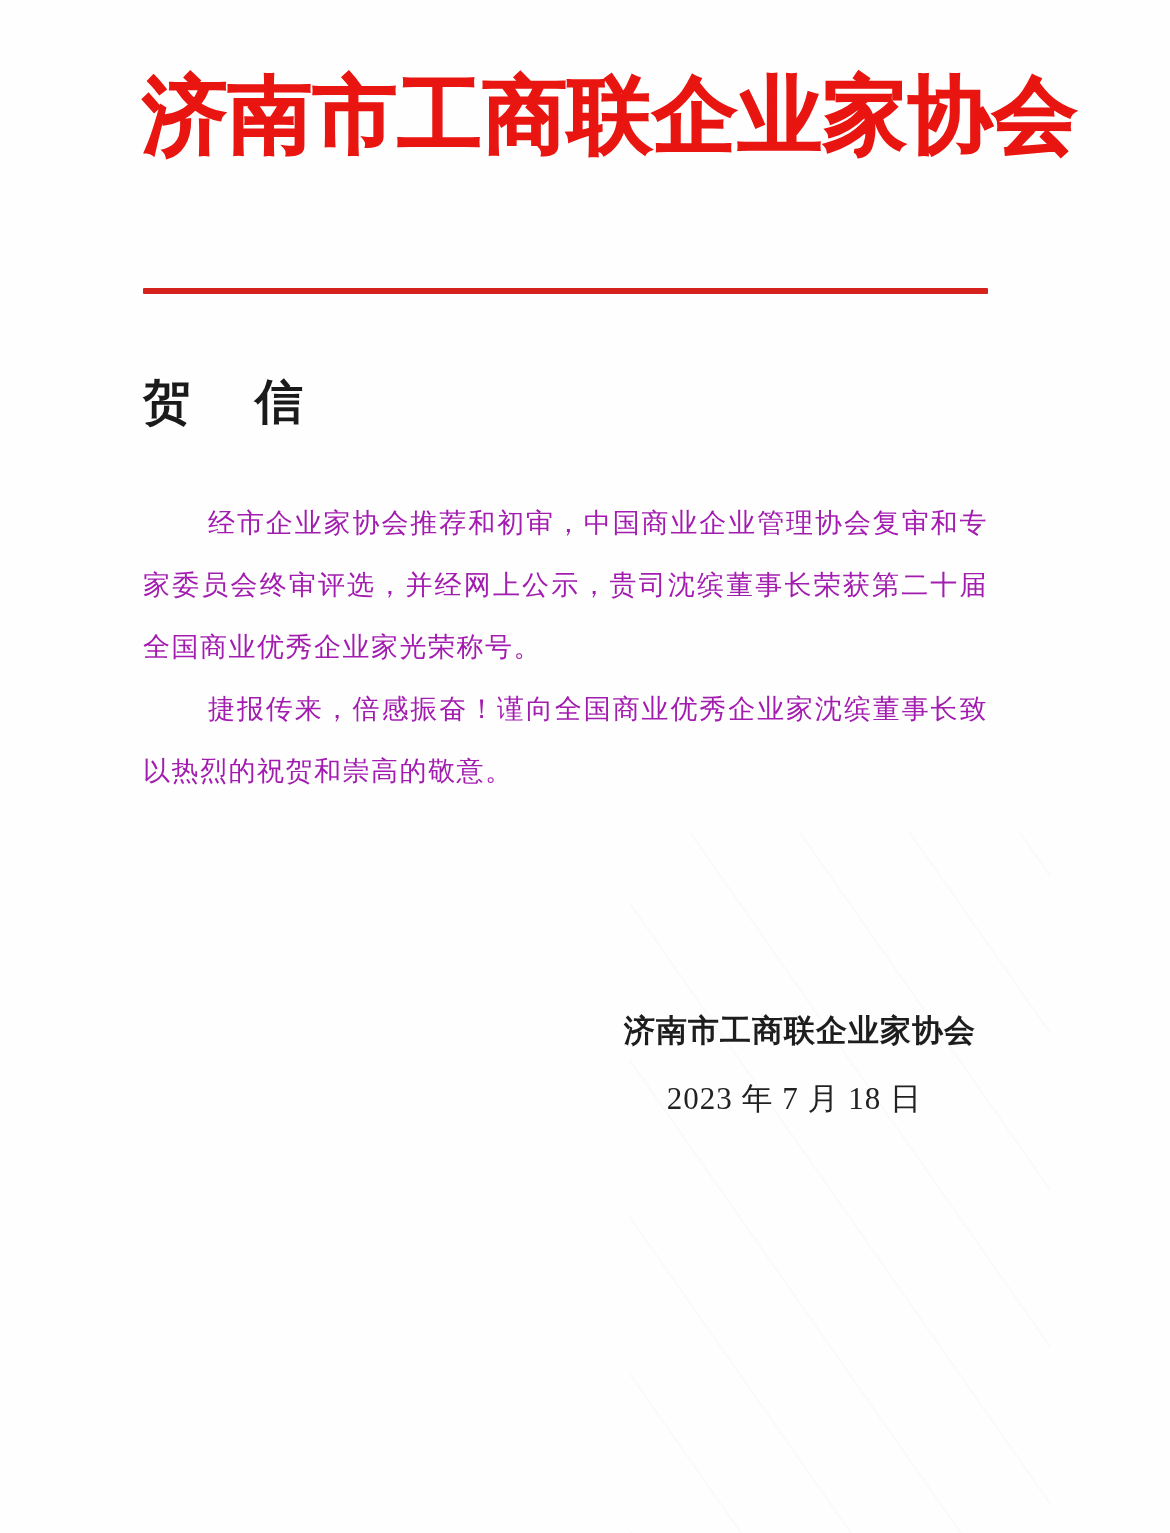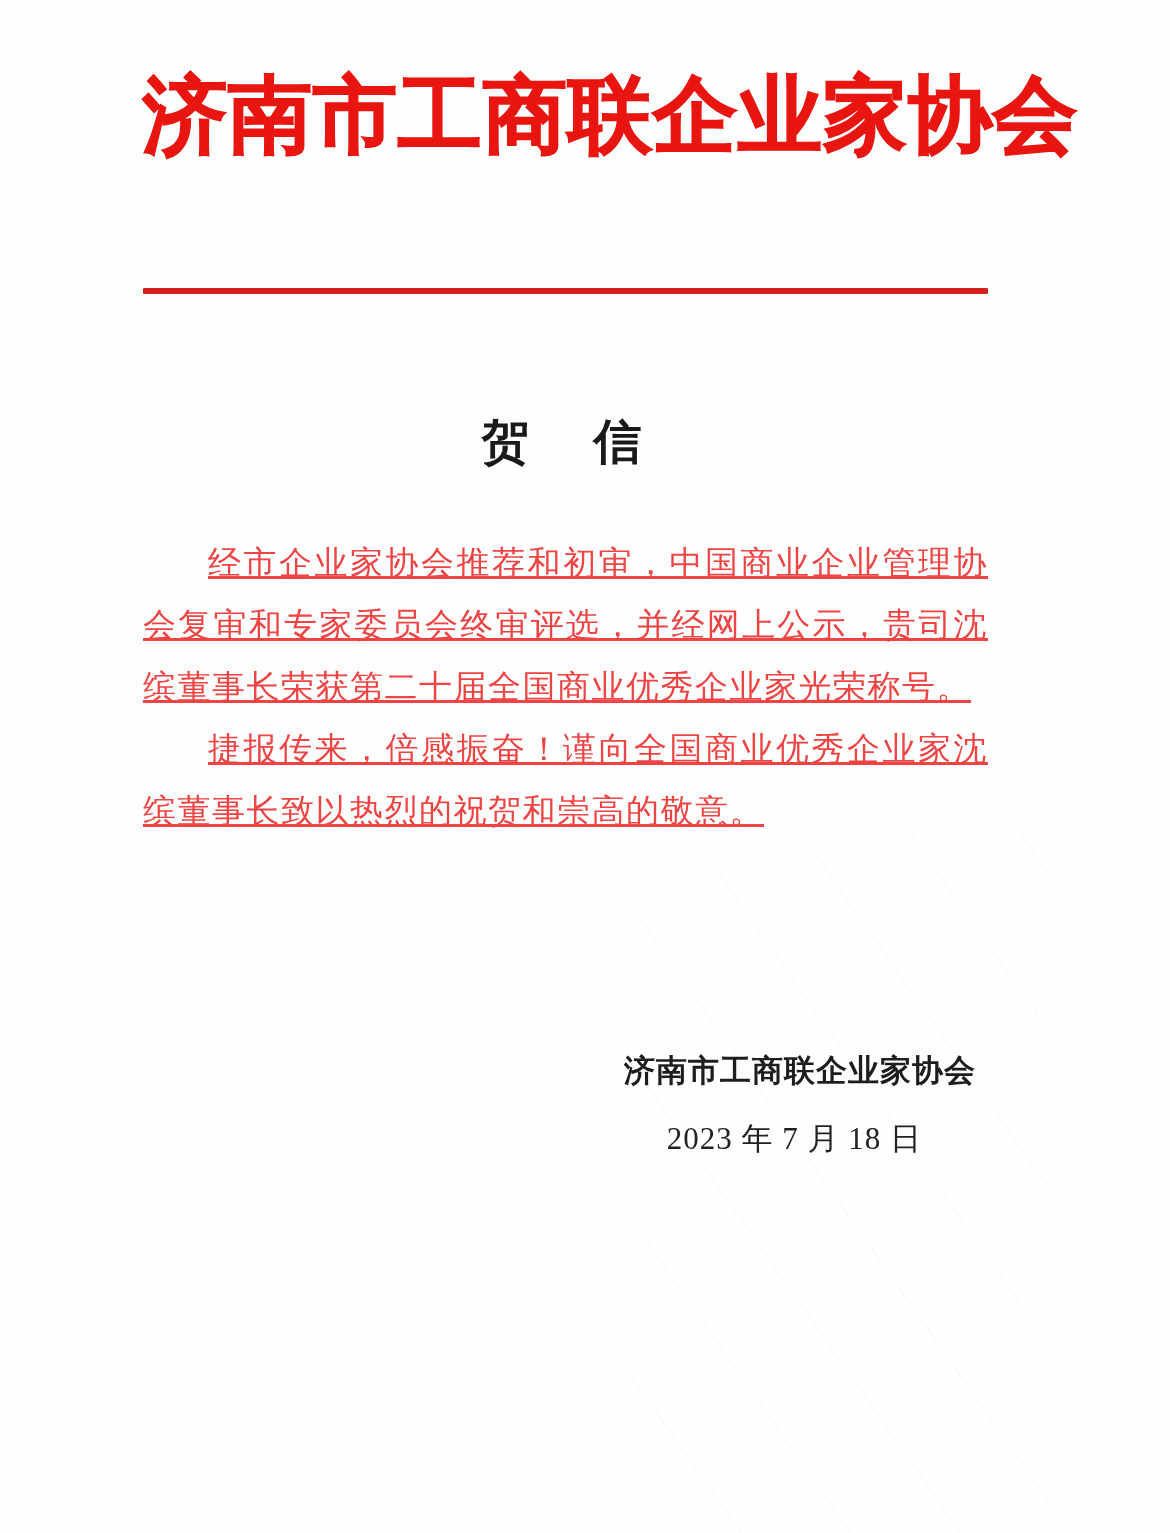--- a/index.html
+++ b/index.html
@@ -47,47 +47,45 @@
   }
 
   .divider {
     margin-top: 120px;
     height: 6px;
     background: #d5221c;
     border-radius: 1px;
   }
 
   .letter-title {
-    margin-top: 120px;
+    margin-top: 80px;
     font-size: 48px;
     line-height: 56px;
     font-weight: bold;
-    text-align: center;
     letter-spacing: 8px;
     color: #1a1a1a;
   }
 
   .addressee {
     margin-top: 100px;
     font-size: 31px;
     line-height: 62px;
     font-weight: bold;
     letter-spacing: 2px;
     color: #1d1d1d;
   }
 
   .body-paragraph {
-    font-size: 33px;
+    font-size: 27px;
     line-height: 62px;
     letter-spacing: 1.5px;
     text-indent: 65px;
     text-align: justify;
     text-justify: inter-character;
-    color: #ef4444;
-    text-decoration: underline;
+    color: #a21caf;
   }
 
   .body-paragraph.first {
     margin-top: 62px;
   }
 
   .closing-signature {
     margin-top: 198px;
     font-size: 31px;
     line-height: 62px;

